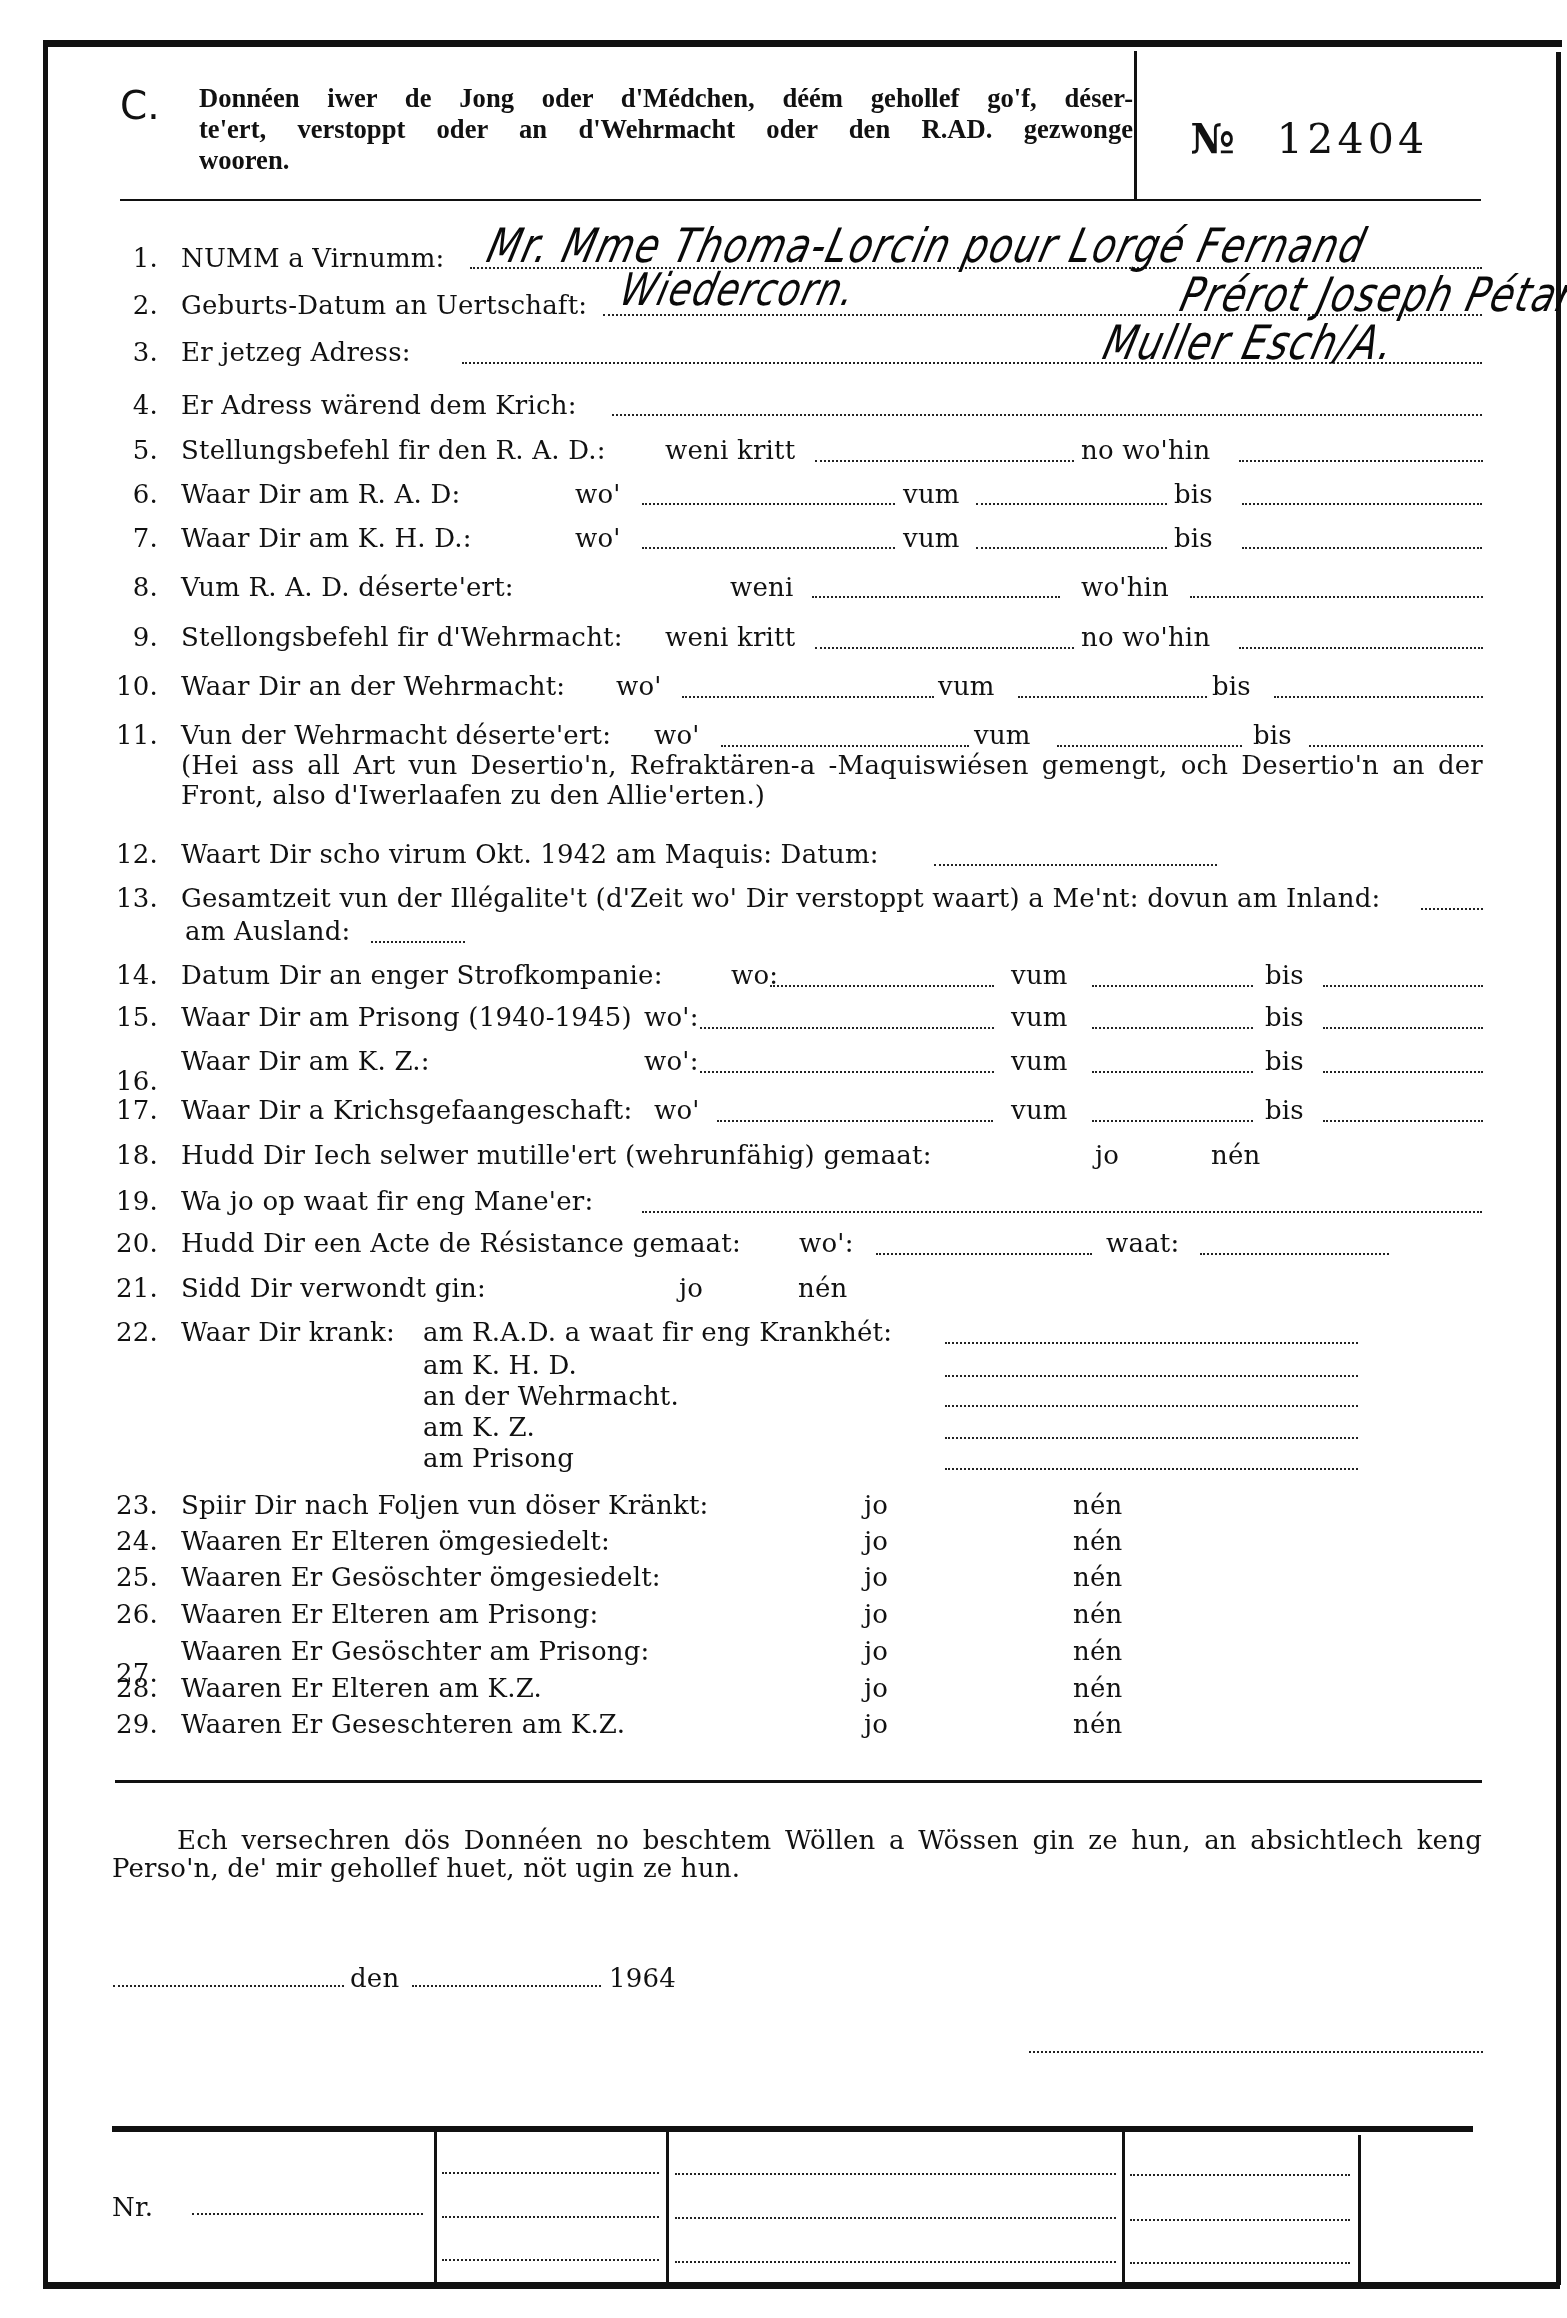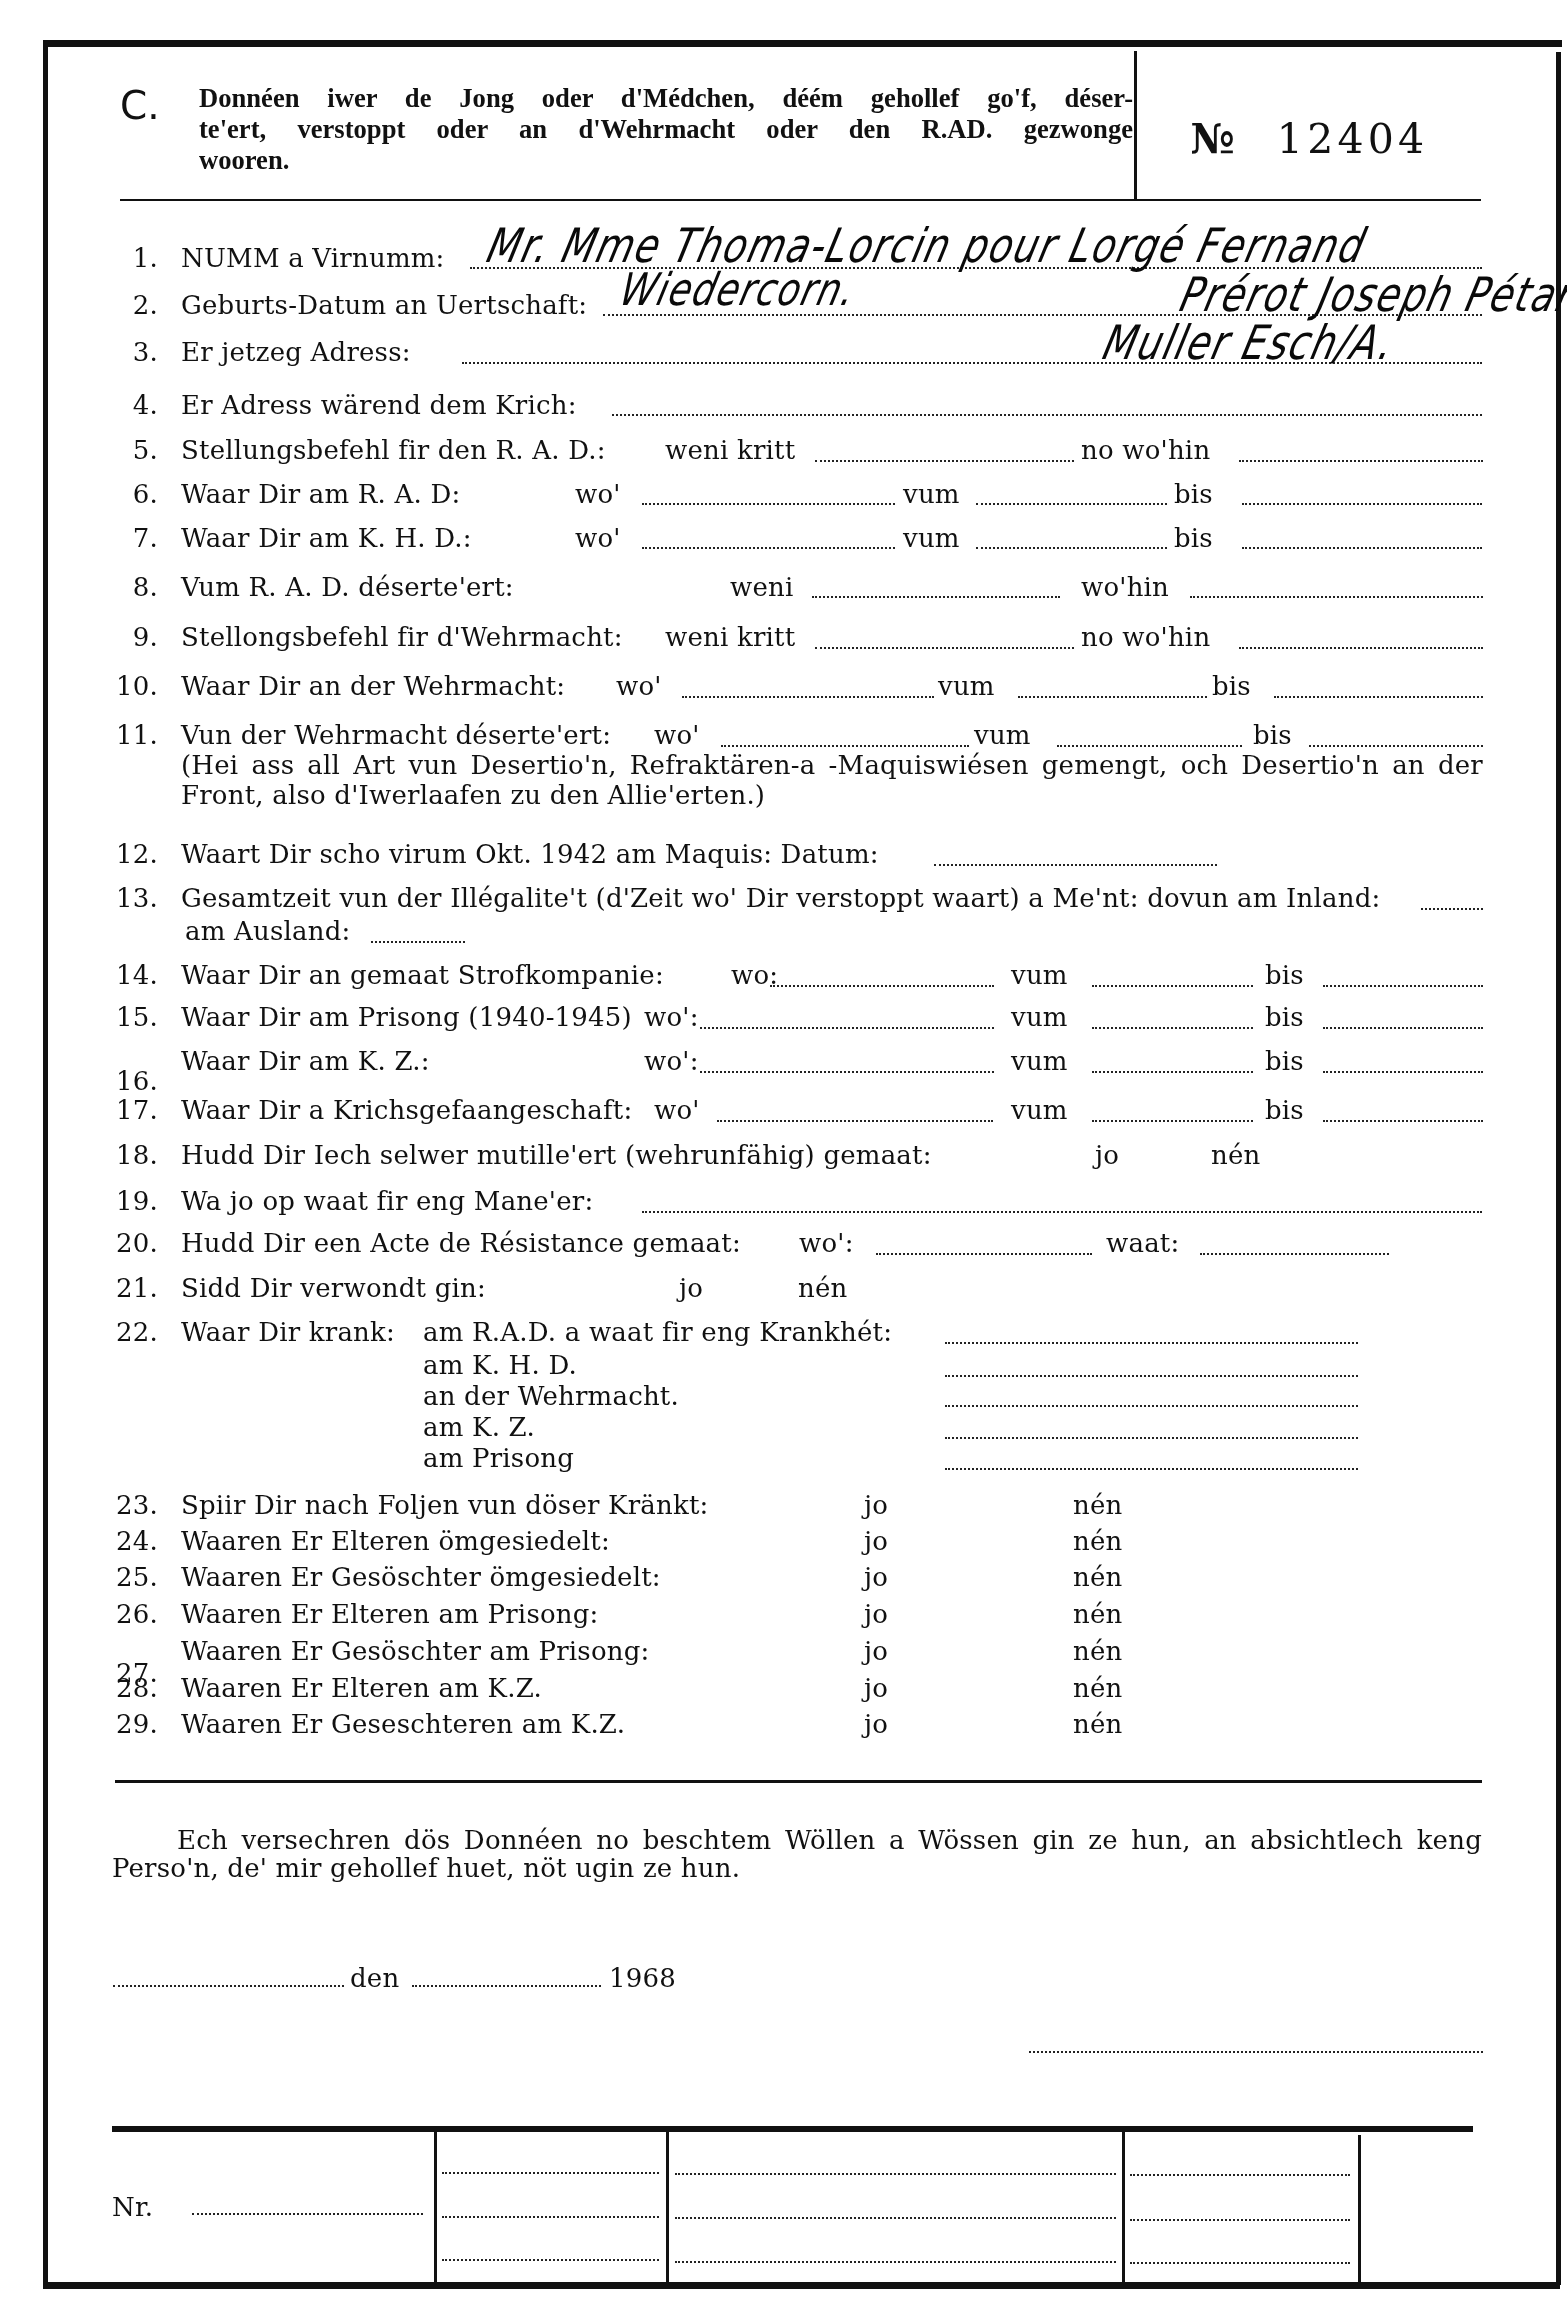--- a/index.html
+++ b/index.html
@@ -132,21 +132,21 @@
     </div>
     <div style="position:absolute;left:0;top:0;">
       <div class="txt num" style="left:115px;top:885px;">13.</div>
       <div class="txt" style="left:181px;top:885px;">Gesamtzeit vun der Illégalite't (d'Zeit wo' Dir verstoppt waart) a Me'nt: dovun am Inland:</div>
       <div class="dots" style="left:1421px;top:908px;width:62px;"></div>
       <div class="txt" style="left:185px;top:918px;">am Ausland:</div>
       <div class="dots" style="left:371px;top:941px;width:94px;"></div>
     </div>
     <div style="position:absolute;left:0;top:0;">
       <div class="txt num" style="left:115px;top:962px;">14.</div>
-      <div class="txt" style="left:181px;top:962px;">Waar Dir an gemaat Strofkompanie:</div>
+      <div class="txt" style="left:181px;top:962px;">Datum Dir an enger Strofkompanie:</div>
       <div class="txt" style="left:731px;top:962px;">wo:</div>
       <div class="txt" style="left:1011px;top:962px;">vum</div>
       <div class="txt" style="left:1265px;top:962px;">bis</div>
       <div class="dots" style="left:770px;top:985px;width:224px;"></div>
       <div class="dots" style="left:1092px;top:985px;width:161px;"></div>
       <div class="dots" style="left:1323px;top:985px;width:160px;"></div>
     </div>
     <div style="position:absolute;left:0;top:0;">
       <div class="txt num" style="left:115px;top:1004px;">15.</div>
       <div class="txt" style="left:181px;top:1004px;">Waar Dir am Prisong (1940-1945)</div>
@@ -265,21 +265,21 @@
 <div class="hand" style="left:1176px;top:280px;font-size:38px;">Prérot Joseph Pétang</div>
 <div class="hand" style="left:1099px;top:328px;font-size:38px;">Muller Esch/A.</div>
 
 <div class="line" style="left:115px;top:1780px;width:1367px;height:2.8px;"></div>
 <div class="txt" style="left:177px;top:1827px;width:1305px;text-align:justify;text-align-last:justify;">Ech versechren dös Donnéen no beschtem Wöllen a Wössen gin ze hun, an absichtlech keng</div>
 <div class="txt" style="left:112px;top:1855px;">Perso'n, de' mir gehollef huet, nöt ugin ze hun.</div>
 
 <div class="dots" style="left:113px;top:1985px;width:231px;"></div>
 <div class="txt" style="left:350px;top:1965px;">den</div>
 <div class="dots" style="left:412px;top:1985px;width:189px;"></div>
-<div class="txt" style="left:609px;top:1965px;">1968</div>
+<div class="txt" style="left:609px;top:1965px;">1964</div>
 <div class="dots" style="left:1029px;top:2051px;width:454px;"></div>
 
 <div class="line" style="left:112px;top:2126px;width:1361px;height:6.3px;"></div>
 <div class="line" style="left:434px;top:2132px;width:2.8px;height:150px;"></div>
 <div class="line" style="left:666px;top:2132px;width:2.8px;height:150px;"></div>
 <div class="line" style="left:1122px;top:2132px;width:2.8px;height:150px;"></div>
 <div class="line" style="left:1358px;top:2135px;width:2.8px;height:148px;"></div>
 <div class="txt" style="left:112px;top:2194px;">Nr.</div>
 <div class="dots" style="left:192px;top:2213px;width:231px;"></div>
 <div class="dots" style="left:442px;top:2172px;width:217px;"></div>

